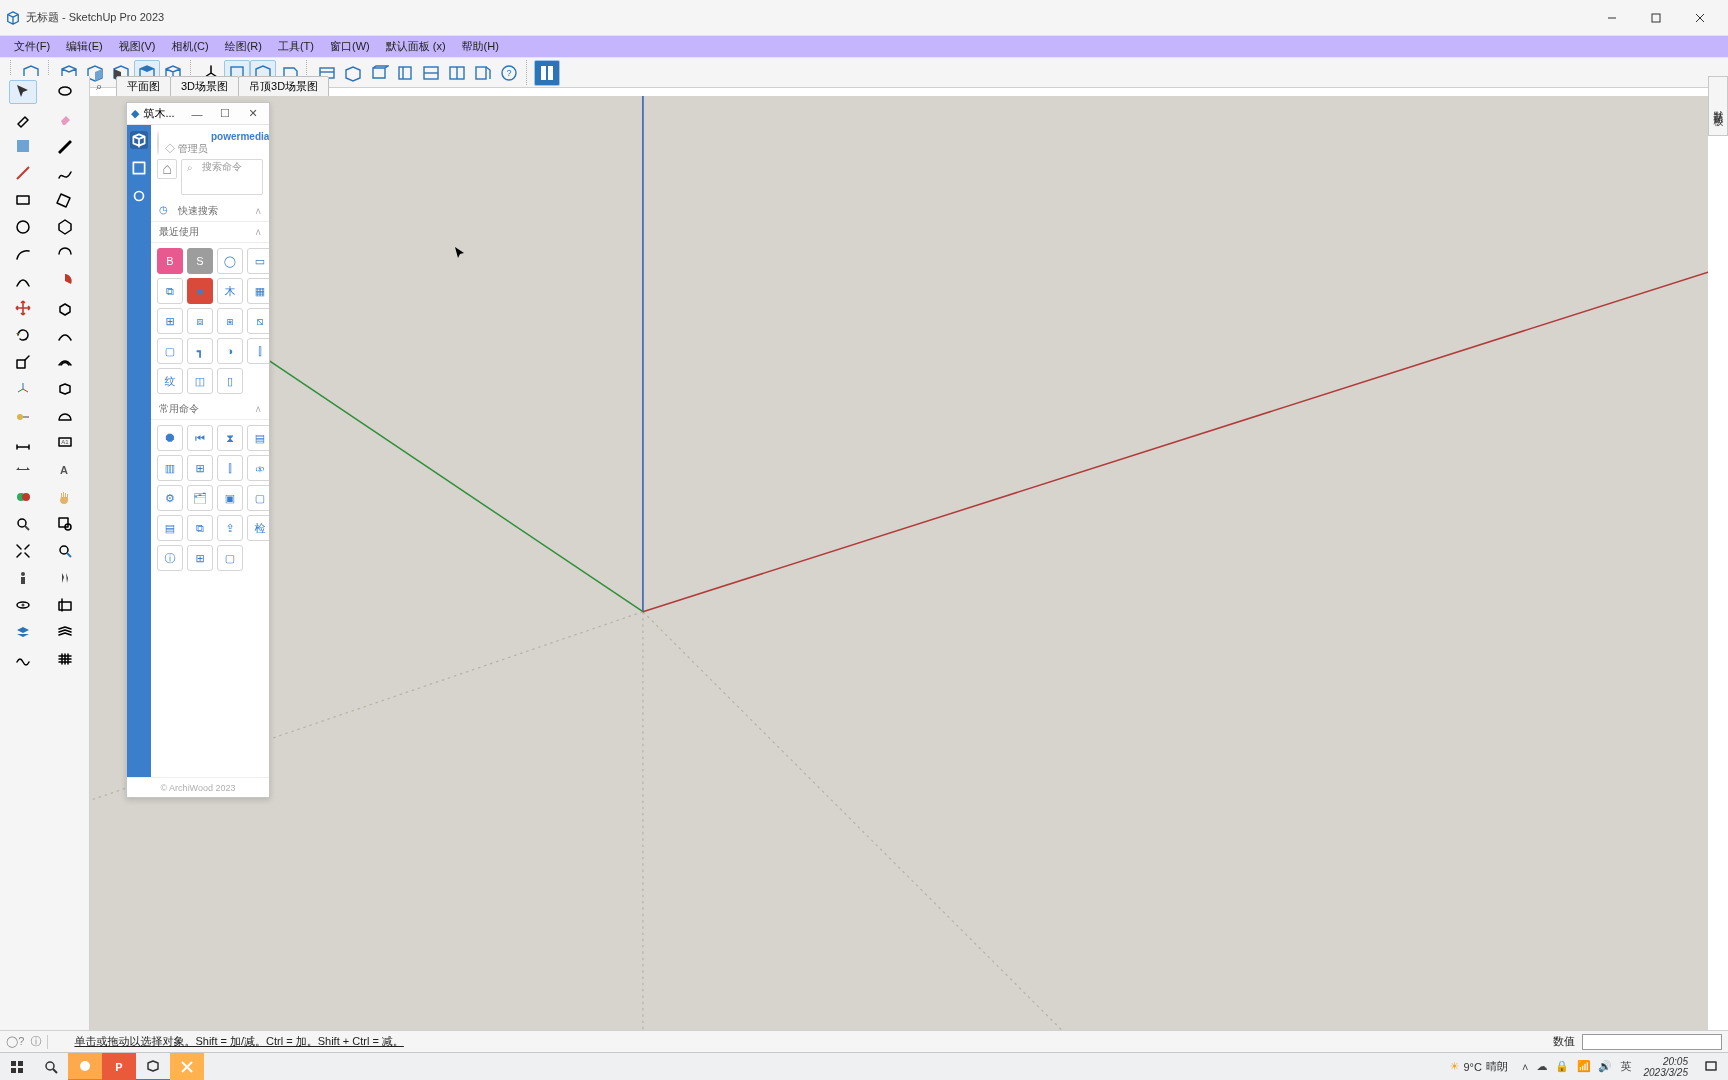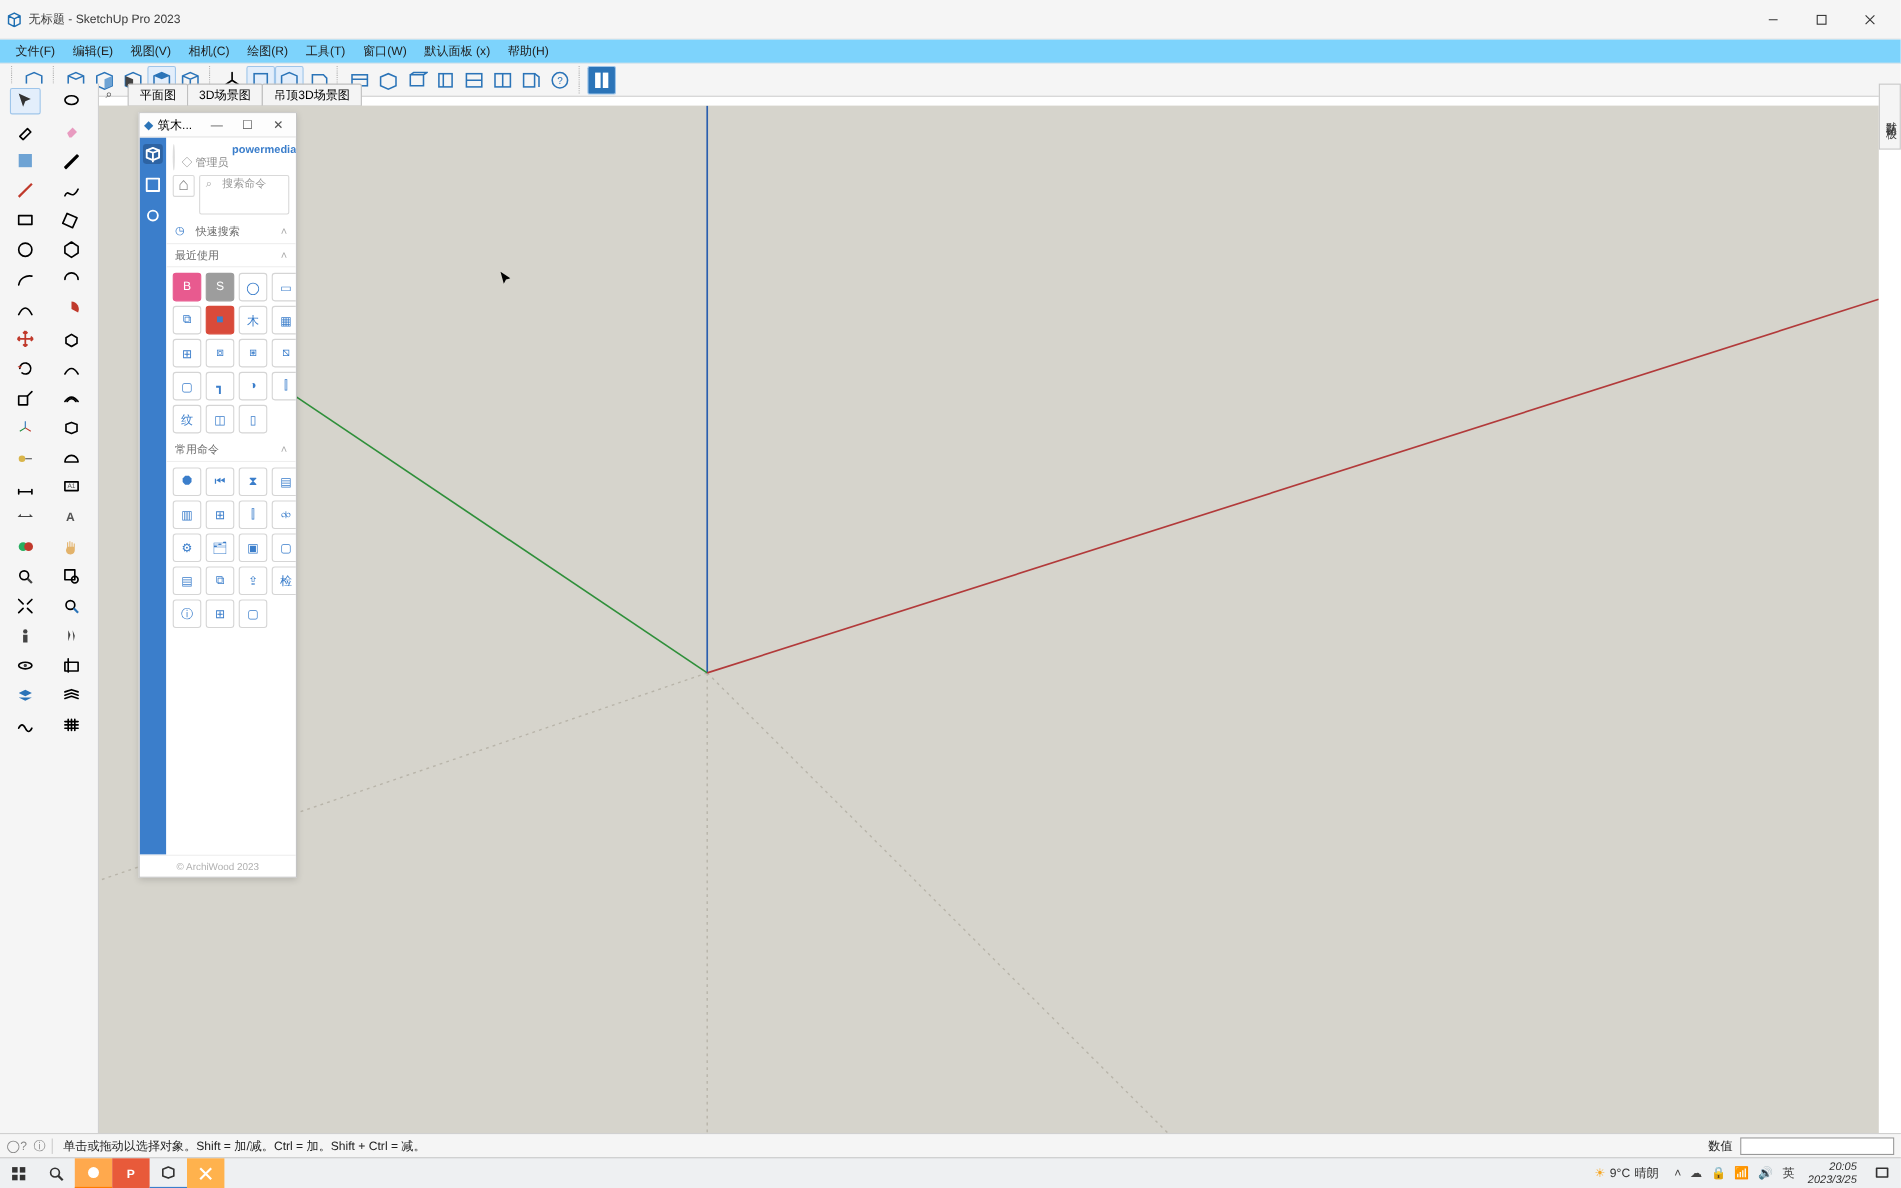--- a/index.html
+++ b/index.html
@@ -6,21 +6,21 @@
 html, body { width: 1728px; height: 1080px; overflow: hidden; background: #fff; }
 
 
 .title-bar { height: 36px; background: #f5f5f5; border-bottom: 1px solid #e3e3e3; display: flex; align-items: center; padding: 0 6px; font-size: 11px; color: #3a3a3a; }
 .title-bar .app-icon { width: 14px; height: 14px; margin-right: 6px; color:#1f6fb2;}
 .title-bar .spacer { flex: 1; }
 .win-btn { width: 44px; height: 24px; display: flex; align-items: center; justify-content: center; color:#444;}
 .win-btn svg { width: 10px; height: 10px; }
 
 
-.menu-bar { height: 22px; background: #7dd3fc; display: flex; align-items: center; padding: 0 6px; font-size: 11px; color: #222; border-bottom:1px solid #e6e6e6;}
+.menu-bar { height: 22px; background: #c4b5fd; display: flex; align-items: center; padding: 0 6px; font-size: 11px; color: #222; border-bottom:1px solid #e6e6e6;}
 .menu-item { padding: 2px 8px; }
 
 
 .top-toolbar { height: 30px; background:#f5f5f5; border-bottom:1px solid #d0d0d0; display:flex; align-items:center; padding:2px 6px; gap:0;}
 .tb-sep { width:6px; height:100%; border-left:1px dotted #b0b0b0; margin:0 2px 0 4px;}
 .tb-btn { width:26px; height:26px; display:flex; align-items:center; justify-content:center; border:1px solid transparent; border-radius:2px; }
 .tb-btn.active{ background:#e3eefb; border-color:#9ec5ea;}
 .tb-btn svg{ width:20px;height:20px;}
 .tb-ico-box{ fill:none; stroke:#2b74b8; stroke-width:1.4;}
 
@@ -35,21 +35,21 @@
 .pal-btn.sel{ background:#e3eefb; border-color:#9ec5ea;}
 .pal-btn svg{width:18px;height:18px;}
 
 
 .right-tray{ position:absolute; right:0; top:76px; width:20px; height:60px; border:1px solid #c8c8c8; background:#f5f5f5; writing-mode:vertical-rl; text-orientation:upright; font-size:10px; color:#3a3a3a; display:flex; align-items:center; justify-content:center; letter-spacing:2px;}
 
 
 .canvas{ position:absolute; left:90px; top:96px; right:20px; bottom:28px; background:#d6d4cc; overflow:hidden;}
 .canvas svg{ width:100%; height:100%; }
 .status-strip{ position:absolute; left:0; right:0; bottom:28px; height:22px; background:#f5f5f5; border-top:1px solid #d0d0d0; display:flex; align-items:center; font-size:11px; color:#222; padding:0 6px;}
-.status-strip .hint{ margin-left:0;}
+.status-strip .hint{ margin-left:17px;text-decoration:underline;}
 .status-strip .flex{flex:1;}
 .status-strip .meas-label{margin-right:7px;}
 .status-strip .meas-box{ width:140px; height:16px; border:1px solid #999; background:#fff; }
 
 
 .taskbar{ position:absolute; left:0; right:0; bottom:0; height:28px; background:#eef0f2; border-top:1px solid #c9c9c9; display:flex; align-items:center; font-size:11px; color:#333;}
 .task-btn{ width:34px; height:28px; display:flex;align-items:center;justify-content:center;}
 .task-btn.active{ background:#ffa94d; border-bottom:2px solid #ff7b00;}
 .task-btn.ppt{ background:#e85a3a; color:#fff;}
 .task-btn.vs{ background:#ffb24d;}

